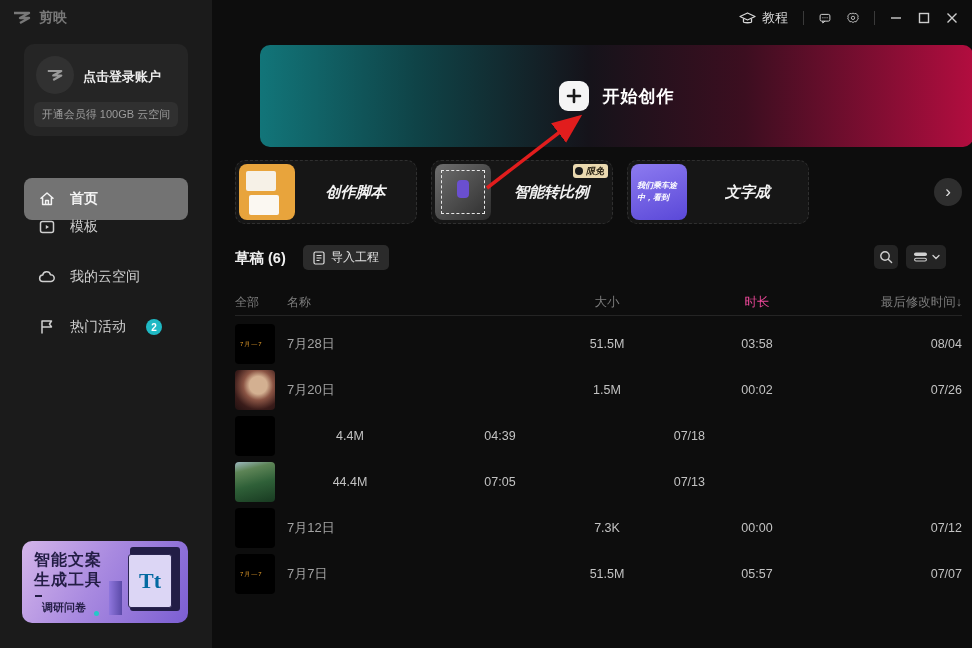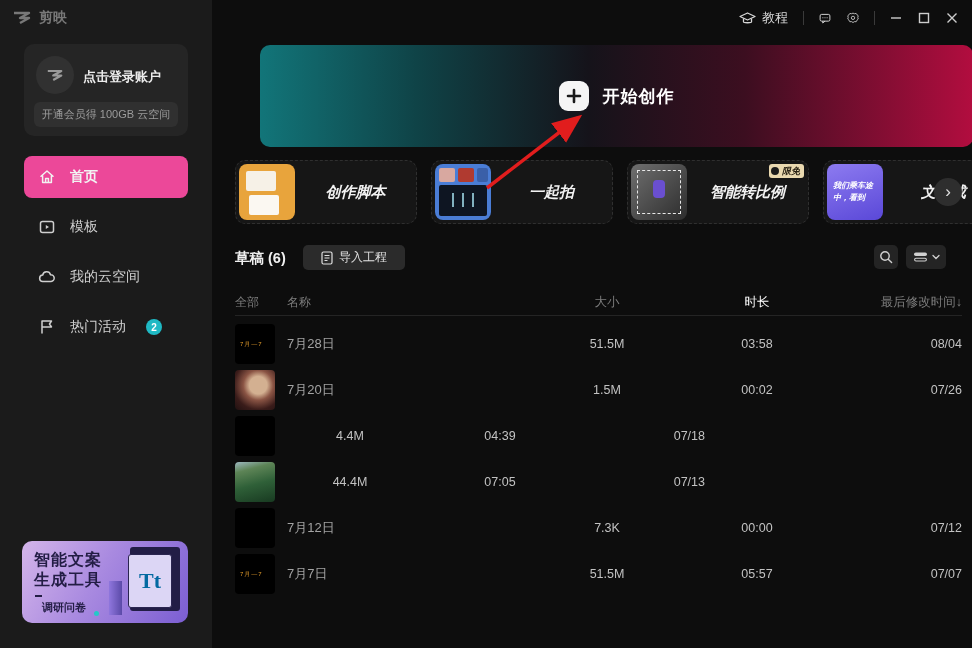--- a/index.html
+++ b/index.html
@@ -15,21 +15,21 @@
                 background:#252525; border-radius:10px; cursor:pointer; }
   .avatar { position:absolute; left:12px; top:12px; width:38px; height:38px; border-radius:50%;
             background:#313131; display:flex; align-items:center; justify-content:center; color:#9a9a9a; }
   .login-title { position:absolute; left:59px; top:24px; font-size:13px; font-weight:700; color:#ececec; }
   .vip-pill { position:absolute; left:10px; top:58px; width:144px; height:25px; background:#303030;
               border-radius:6px; display:flex; align-items:center; justify-content:center;
               font-size:11px; color:#9c9c9c; }
   .nav-item { position:absolute; left:24px; width:164px; height:42px; border-radius:8px;
               display:flex; align-items:center; padding-left:14px; gap:14px; color:#cfcfcf;
               font-size:14px; cursor:pointer; }
-  .nav-item.active { background:#ec4899; color:#f2f2f2; font-weight:700; }
+  .nav-item.active { background:#737373; color:#f2f2f2; font-weight:700;margin-top:22px; }
   .nav-badge { width:16px; height:16px; border-radius:50%; background:#1fb9c4; color:#fff;
                font-size:10px; font-weight:700; display:flex; align-items:center; justify-content:center;
                margin-left:6px; }
   
   .promo { position:absolute; left:22px; top:541px; width:166px; height:82px; border-radius:10px;
            overflow:hidden; background:linear-gradient(120deg,#d4b5ea 0%,#a98ae0 45%,#7b5ed2 100%);
            cursor:pointer; }
   .promo-l1,.promo-l2 { position:absolute; left:12px; font-size:16px; font-weight:800;
                         color:#231d45; letter-spacing:1px; }
   .promo-l1 { top:9px; } .promo-l2 { top:29px; }
@@ -92,21 +92,21 @@
   .limited-badge { position:absolute; top:3px; right:4px; height:14px; padding:0 4px 0 2px; border-radius:3px;
                    background:#ead9b0; color:#2a2315; font-size:9px; font-weight:700;
                    display:flex; align-items:center; gap:3px; }
   .limited-badge i { width:8px; height:8px; border-radius:50%; background:#1c1c1c; }
   .next-btn { position:absolute; right:10px; top:178px; width:28px; height:28px; border-radius:50%;
               background:#2e2e2e; color:#e0e0e0; display:flex; align-items:center; justify-content:center;
               font-size:17px; cursor:pointer; z-index:10; }
 
   
   .drafts-title { position:absolute; left:23px; top:249px; font-size:14.5px; font-weight:700; color:#f0f0f0; }
-  .import-btn { position:absolute; left:91px; top:245px; height:25px; padding:0 18px; background:#2b2b2b;
+  .import-btn { position:absolute; left:91px; top:245px; height:25px; padding:0 10px; background:#2b2b2b;
                 border-radius:5px; display:flex; align-items:center; gap:6px; font-size:12px; color:#e0e0e0;
                 cursor:pointer; }
   .search-btn { position:absolute; right:74px; top:245px; width:24px; height:24px; background:#242424;
                 border-radius:5px; display:flex; align-items:center; justify-content:center; cursor:pointer; color:#d0d0d0; }
   .view-btn { position:absolute; right:26px; top:245px; width:40px; height:24px; background:#242424;
               border-radius:5px; display:flex; align-items:center; justify-content:center; gap:4px;
               cursor:pointer; color:#d0d0d0; }
 
   
   .thead { position:absolute; left:23px; width:727px; top:292px; height:20px; display:flex;
@@ -242,29 +242,20 @@
       </div>
       <span class="banner-label">开始创作</span>
     </div>
 
     <div class="cards">
       <div class="card">
         <div class="card-thumb th-script"></div>
         <div class="card-label">创作脚本</div>
       </div>
       <div class="card">
-        <div class="card-thumb th-together">
-          <i class="tg-pic1"></i>
-            <i class="tg-pic2"></i>
-            <i class="tg-pic3"></i>
-            <i class="tg-stage"></i>
-        </div>
-        <div class="card-label">一起拍</div>
-      </div>
-      <div class="card">
         <div class="limited-badge">
           <i></i>
           <span>限免</span>
         </div>
         <div class="card-thumb th-ratio"></div>
         <div class="card-label">智能转比例</div>
       </div>
       <div class="card">
         <div class="card-thumb th-text">
           <span>我们乘车途</span>
@@ -307,21 +298,21 @@
       </svg>
       <svg width="8" height="6" viewBox="0 0 8 6">
         <path d="M1 1.5 L4 4.5 L7 1.5" stroke="currentColor" stroke-width="1.3" fill="none" stroke-linecap="round"></path>
       </svg>
     </div>
 
     <div class="thead">
       <span class="h-all">全部</span>
       <span class="h-name">名称</span>
       <span class="c-size" style="color:#7d7d7d">大小</span>
-      <span class="c-dur" style="color:#ffffff">时长</span>
+      <span class="c-dur" style="color:#ec4899">时长</span>
       <span class="c-date" style="color:#7d7d7d"><span>最后修改时间</span><span>↓</span></span>
     </div>
     <div class="divider"></div>
 
     <div class="rows">
       <div class="row">
         <div class="c-thumb">
             <div class="thumb">
           <span class="thumbtxt">7月—7</span>
             </div>

